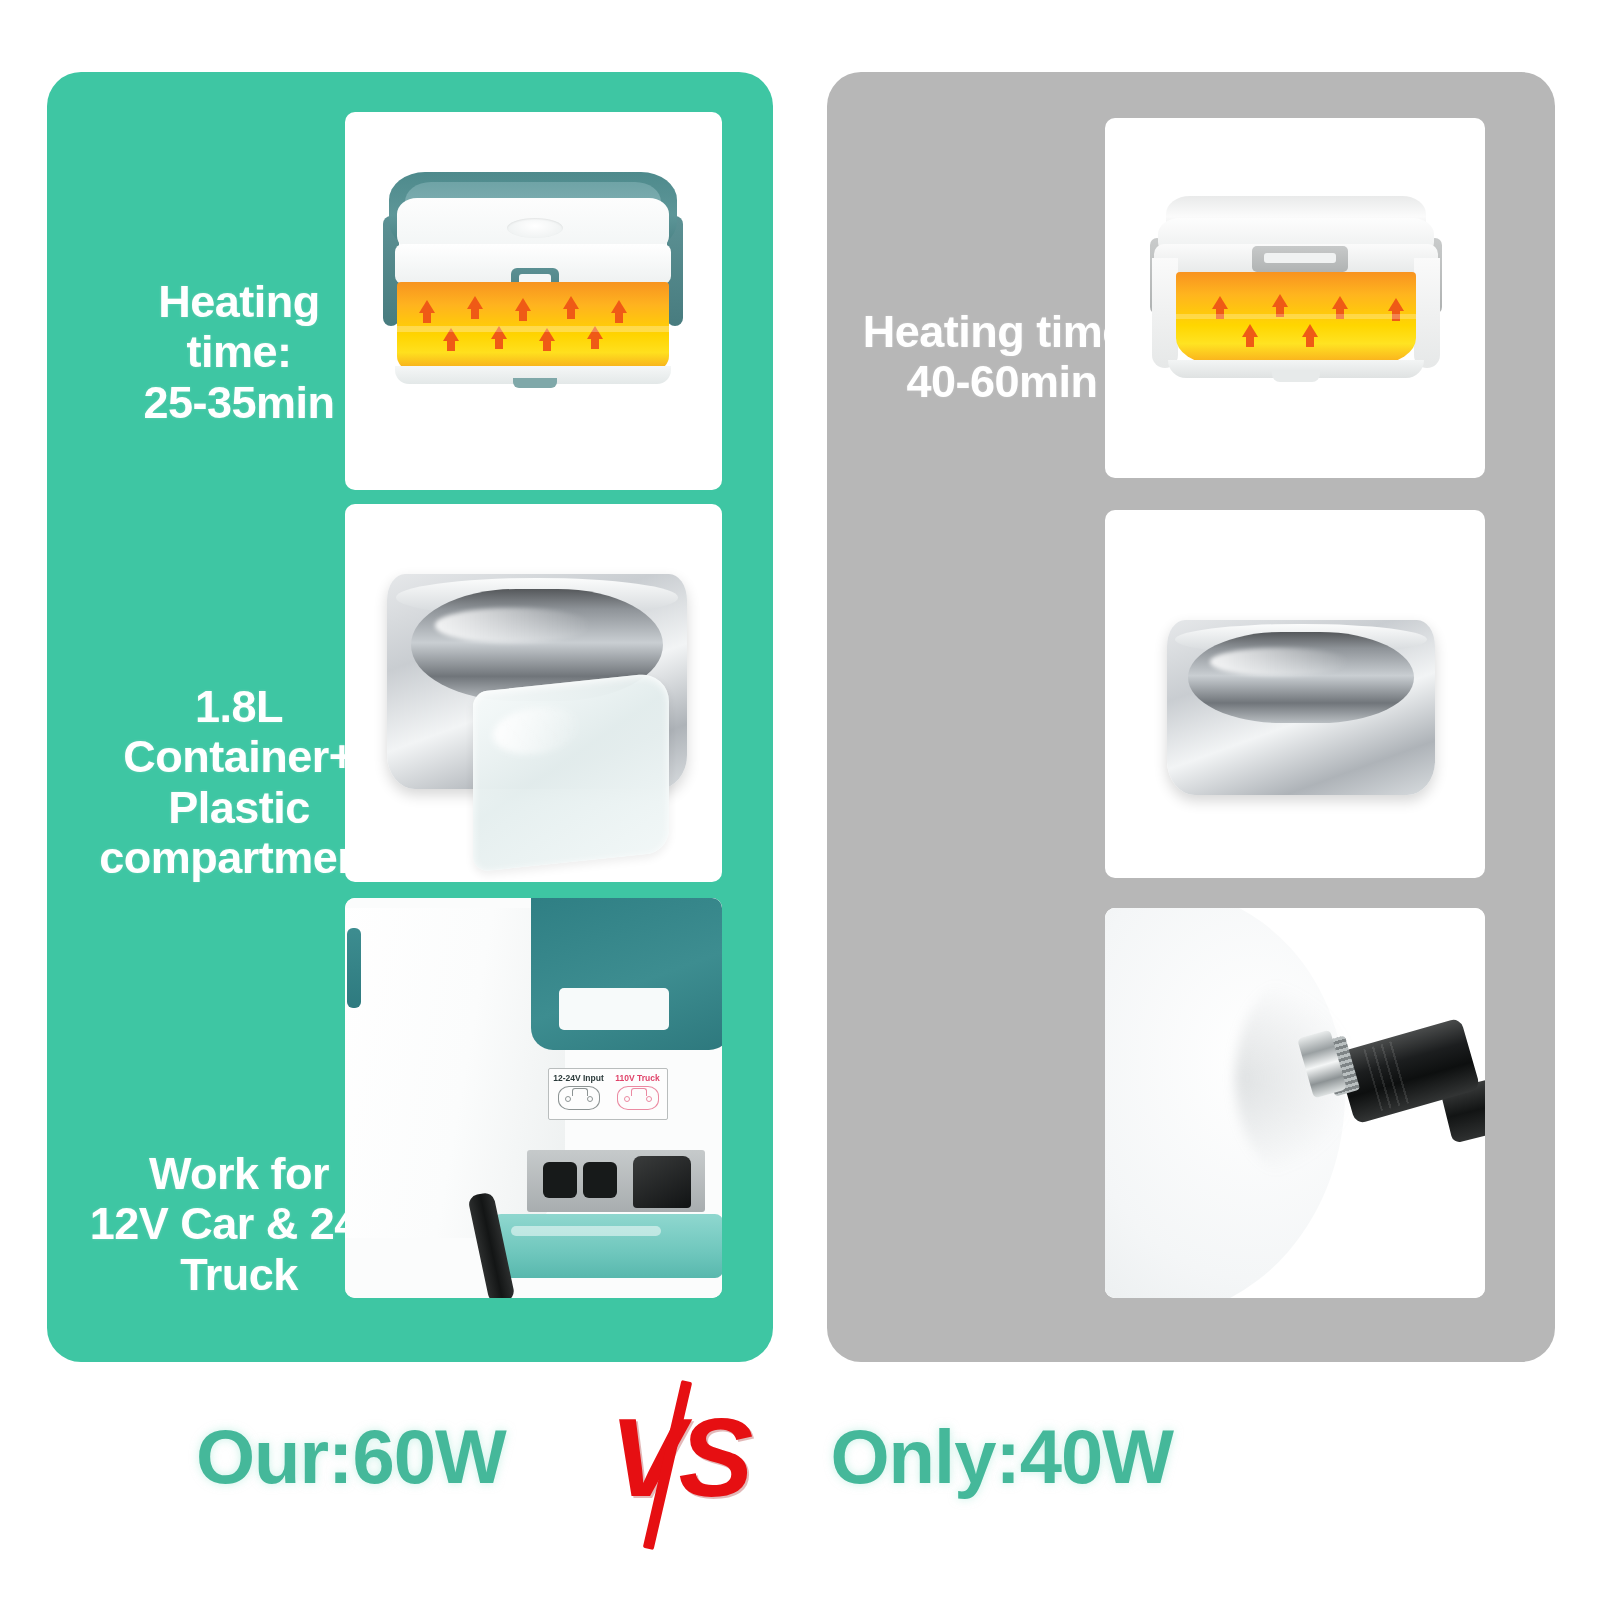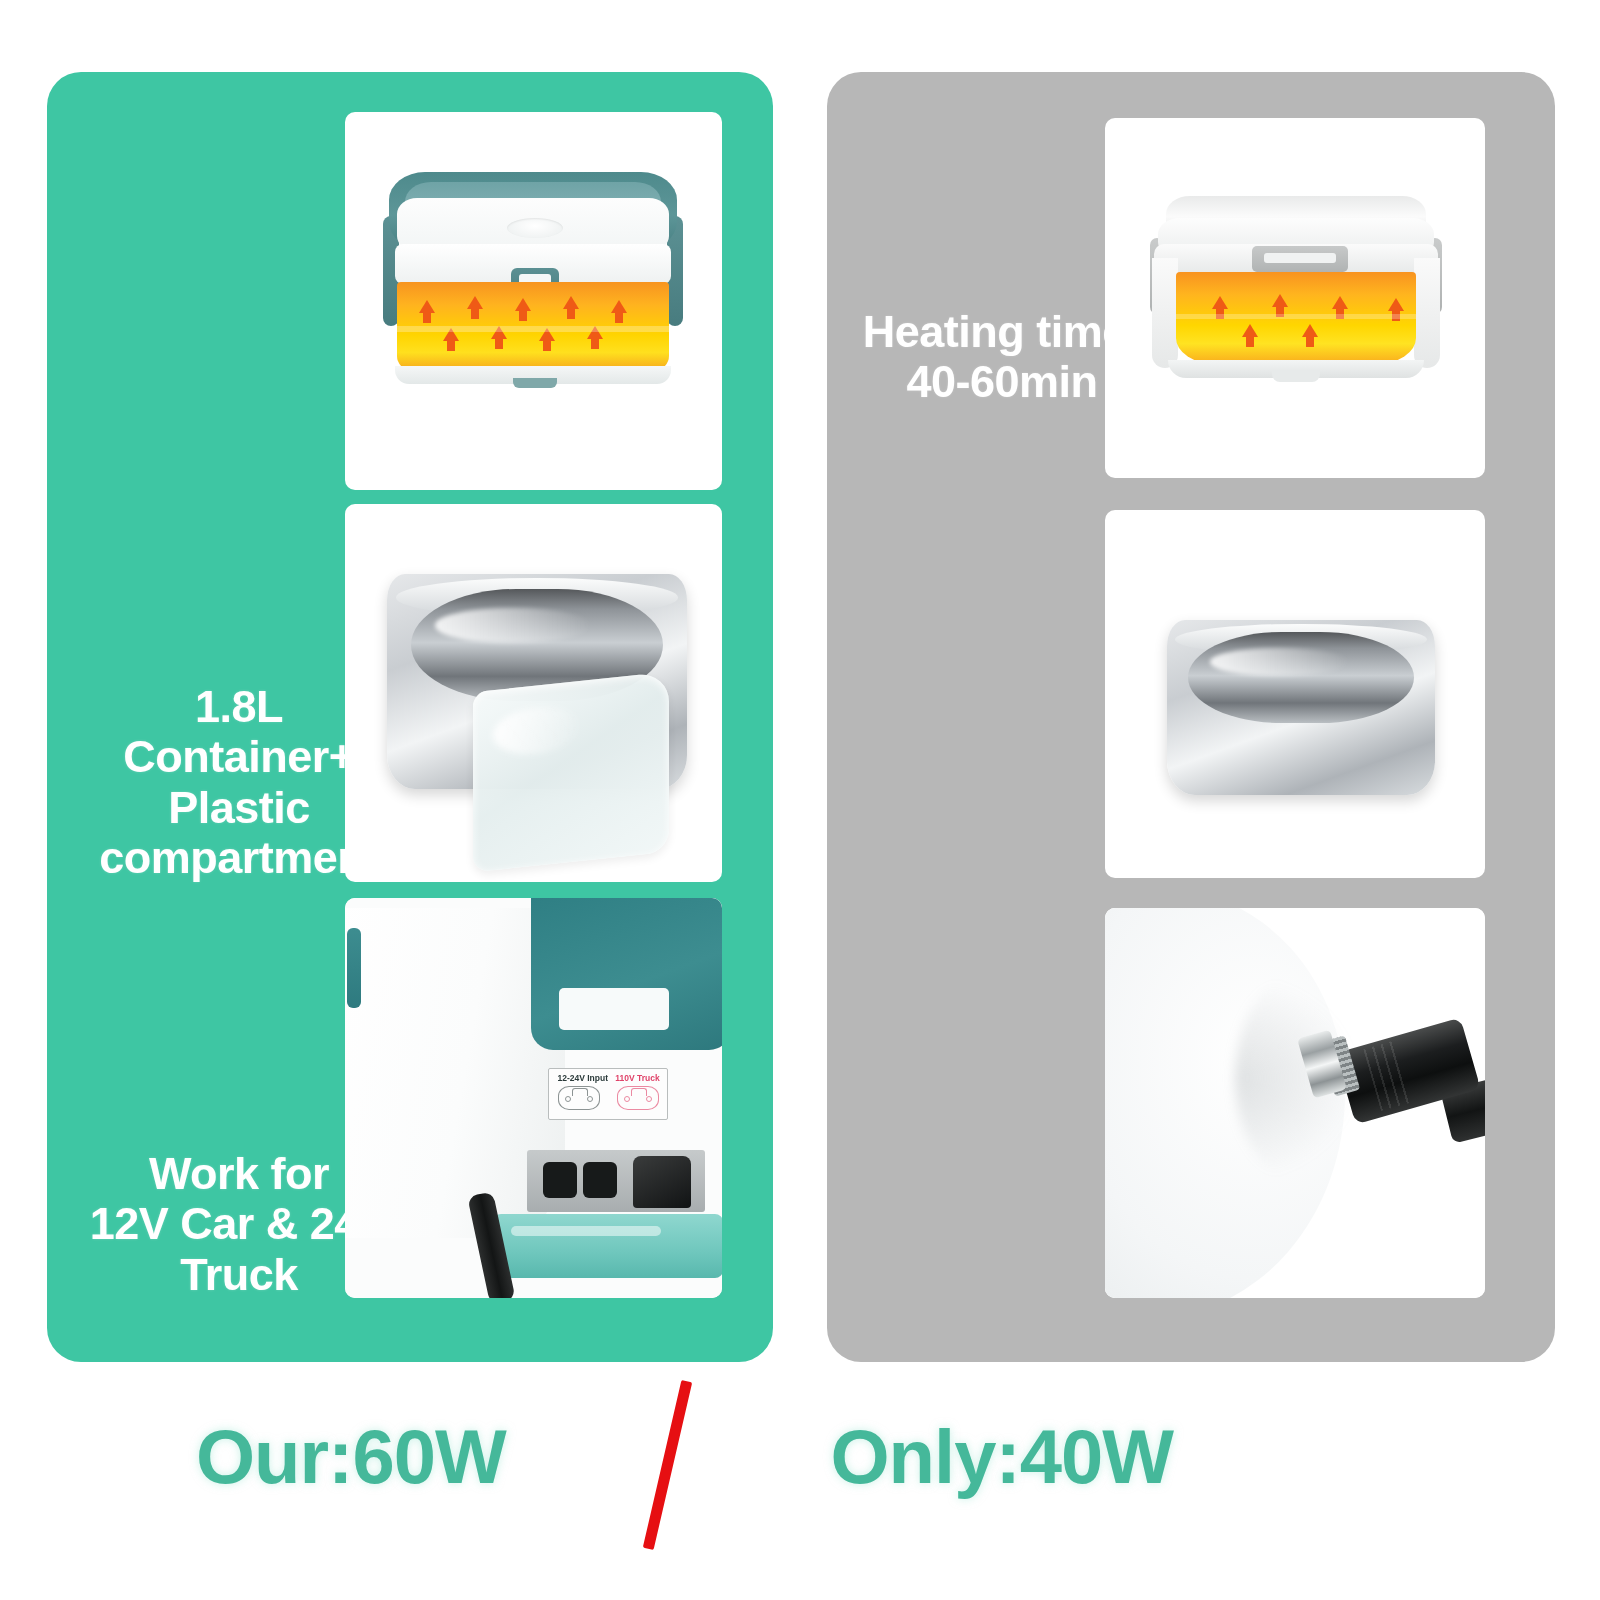--- a/index.html
+++ b/index.html
@@ -256,21 +256,21 @@
     position: absolute; left: 203px; top: 170px; width: 120px; height: 52px;
     background: #fdfdfd; border: 1.4px solid #b9bdbd; border-radius: 2px;
     display: flex;
   }
   .volt-half { flex: 1; position: relative; }
   .volt-txt {
     position: absolute; top: 4px; left: 0; width: 100%;
     text-align: center; font-size: 8.5px; font-weight: 700;
     font-family: "Liberation Sans", sans-serif;
   }
-  .volt-txt.dark { color: #2b3a3a; text-align: right; }
+  .volt-txt.dark { color: #2b3a3a; }
   .volt-txt.red  { color: #e0446a; }
   .volt-socket {
     position: absolute; left: 50%; transform: translateX(-50%);
     top: 17px; width: 42px; height: 24px;
     border: 1.2px solid #8d9494; border-radius: 11px/10px;
   }
   .volt-socket.red { border-color: #eb8aa2; }
   .volt-socket .pin {
     position: absolute; top: 9px; width: 6px; height: 6px;
     border: 1.1px solid #8d9494; border-radius: 50%;
@@ -391,20 +391,23 @@
     border-radius: 2px;
   }
 </style>
 </head>
 <body>
 
 <div class="stage">
 
   <div class="panel panel-ours">
 
+    <div class="label label-ours lbl-r1-ours">Heating
+time:
+25-35min</div>
 
     <div class="label label-ours lbl-r2-ours">1.8L
 Container+
 Plastic
 compartment</div>
 
     <div class="label label-ours lbl-r3-ours">Work for
 12V Car &amp; 24V
 Truck</div>
   </div>
@@ -530,19 +533,20 @@
       <div class="barrel"></div>
       <div class="threads"></div>
       <div class="nut"></div>
     </div>
   </div>
 
   <div class="footer">
     <div class="foot-txt foot-our">Our:60W</div>
 
     <div class="vs-wrap">
+      <div class="vs-text">VS</div>
       <div class="vs-slash"></div>
     </div>
 
     <div class="foot-txt foot-other">Only:40W</div>
   </div>
 
 </div>
 
 </body></html>

